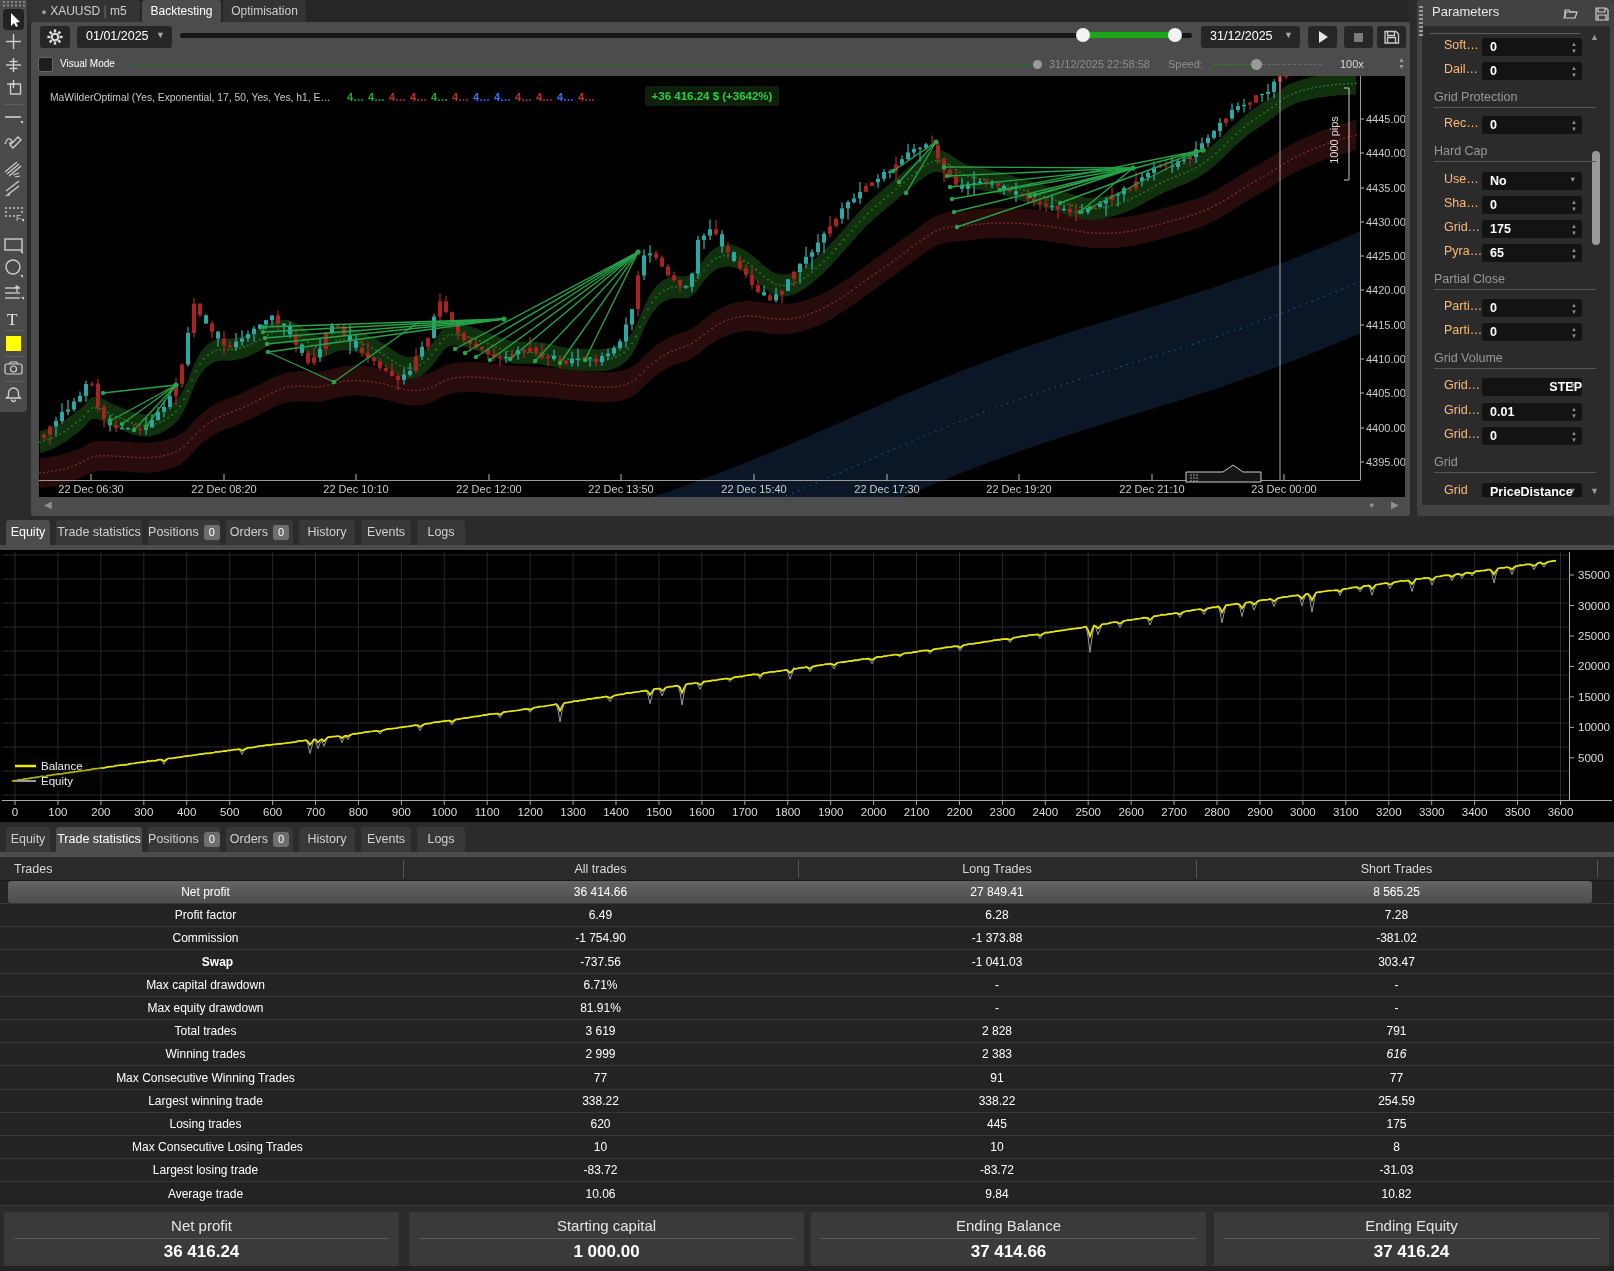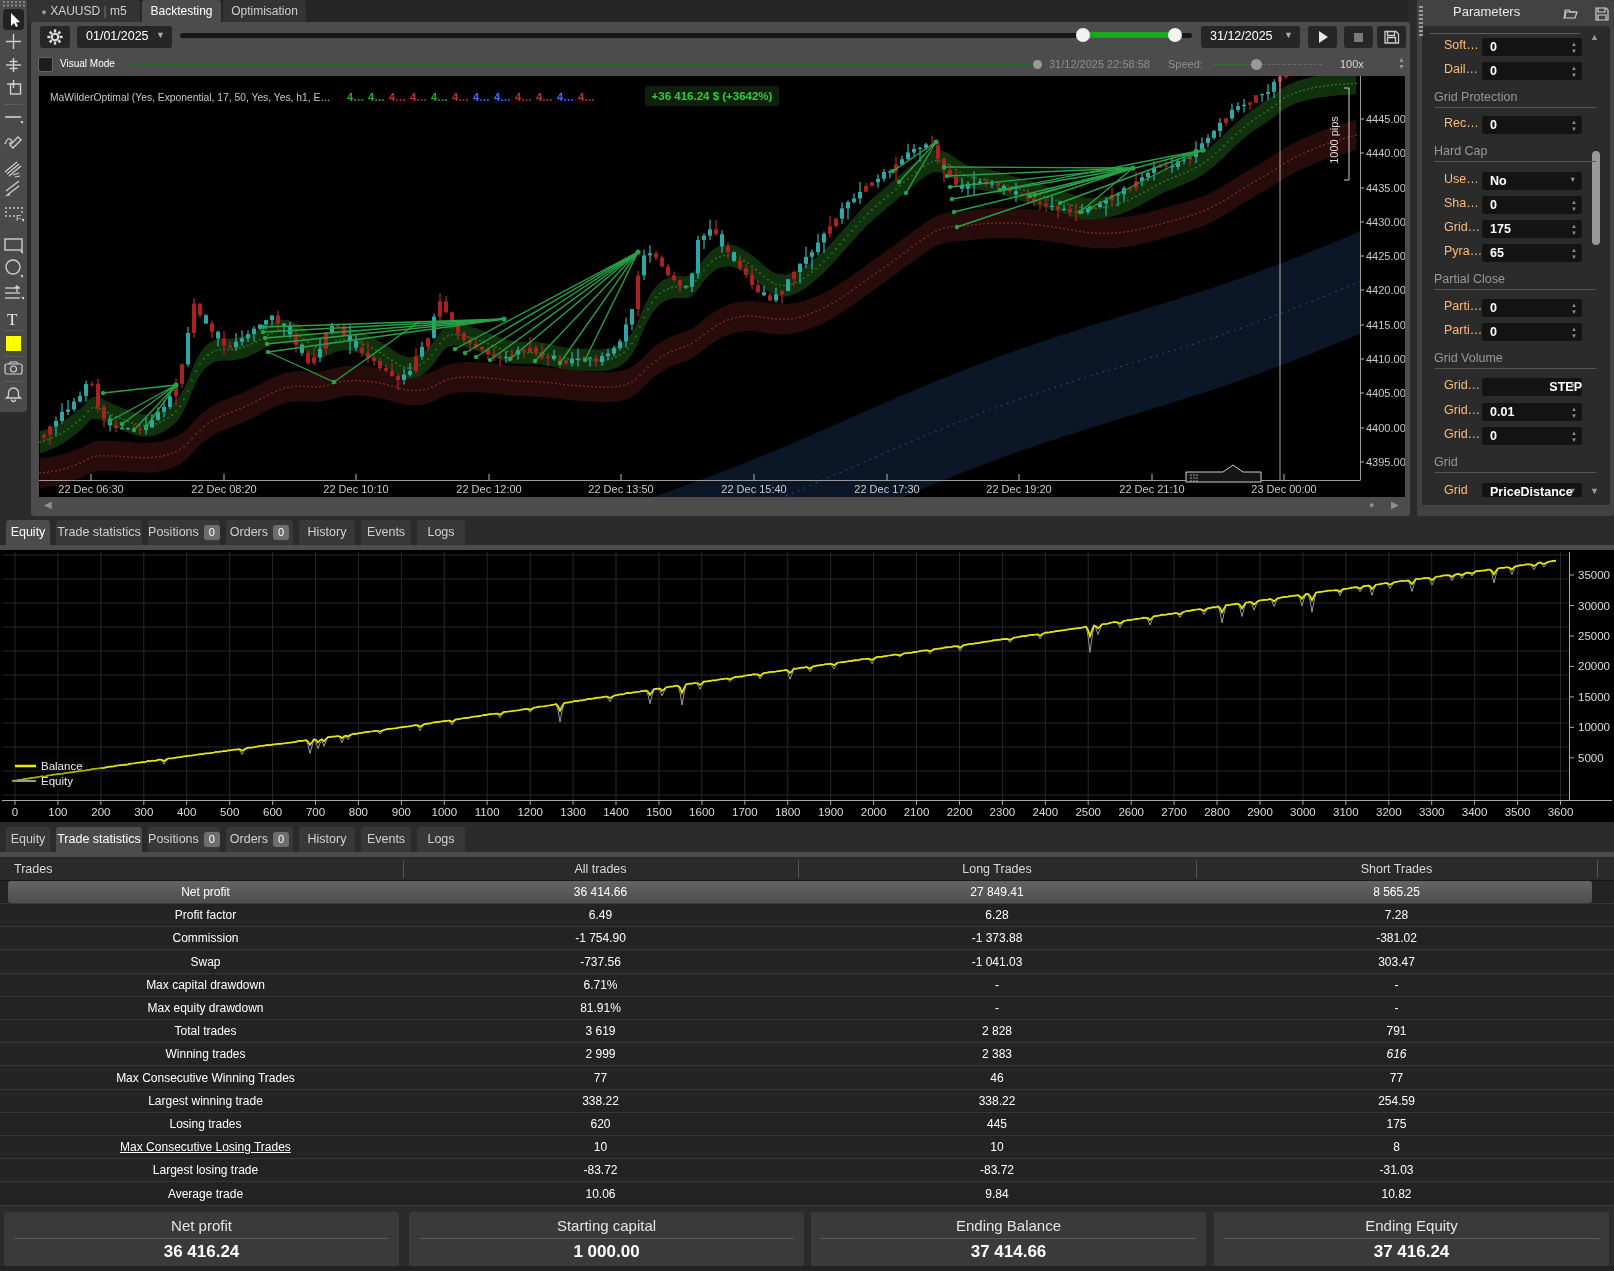--- a/index.html
+++ b/index.html
@@ -1592,21 +1592,21 @@
     <circle cx="1158" cy="405" r="0.8" fill="#bbb"></circle>
   </svg>
 <div class="abs" style="left:39px; top:498px; width:1366px; height:15px; background:#4c4c4c; border-radius:0 0 3px 3px;">
   <span style="position:absolute;left:5px;top:1px;color:#8f8f8f;font-size:10px;">◀</span>
   <span style="position:absolute;left:1330px;top:2px;color:#8f8f8f;font-size:9px;">●</span>
   <span style="position:absolute;left:1352px;top:1px;color:#8f8f8f;font-size:10px;">▶</span>
 </div>
 <div id="params"></div>
 <div id="pinner"></div>
 <div class="abs" style="left:1419px;top:6px;width:4px;height:30px;background:repeating-linear-gradient(#9a9a9a 0 2px, #424242 2px 4px);"></div>
-<div class="abs" style="left:1432px;top:4px;font-size:13px;color:#e8e8e8;margin-left:21px;">Parameters</div>
+<div class="abs" style="left:1432px;top:4px;font-size:13px;color:#e8e8e8;">Parameters</div>
 <svg class="abs" style="left:1563px;top:6px;" width="46" height="16">
  <g stroke="#cfcfcf" fill="none" stroke-width="1.2">
   <path d="M 1 12 l 2 -6 h 11 l -2 6 z"></path>
       <path d="M 2 11 v -7 h 4 l 1.5 2 h 5"></path>
   <path d="M 33 2 h 10 l 2 2 v 10 h -12 z"></path>
       <path d="M 35 2 v 4 h 7 v -4"></path>
       <path d="M 35 14 v -5 h 8 v 5"></path>
  </g>
   </svg>
 <div class="abs" style="left:1590px;top:32px;color:#9a9a9a;font-size:9px;">▲</div>
@@ -1848,21 +1848,21 @@
 <div class="scell" style="left:8px;top:904.2px;width:395px;">Profit factor</div>
 <div class="scell" style="left:403px;top:904.2px;width:395px;">6.49</div>
 <div class="scell" style="left:798px;top:904.2px;width:398px;">6.28</div>
 <div class="scell" style="left:1196px;top:904.2px;width:401px;">7.28</div>
 <div class="srow" style="top:927.4000000000001px;"></div>
 <div class="scell" style="left:8px;top:927.4000000000001px;width:395px;">Commission</div>
 <div class="scell" style="left:403px;top:927.4000000000001px;width:395px;">-1 754.90</div>
 <div class="scell" style="left:798px;top:927.4000000000001px;width:398px;">-1 373.88</div>
 <div class="scell" style="left:1196px;top:927.4000000000001px;width:401px;">-381.02</div>
 <div class="srow" style="top:950.6000000000001px;"></div>
-<div class="scell" style="left:8px;top:950.6000000000001px;width:395px;">Swap</div>
+<div class="scell" style="left:20px;top:950.6000000000001px;width:395px;font-weight:bold;">Swap</div>
 <div class="scell" style="left:403px;top:950.6000000000001px;width:395px;">-737.56</div>
 <div class="scell" style="left:798px;top:950.6000000000001px;width:398px;">-1 041.03</div>
 <div class="scell" style="left:1196px;top:950.6000000000001px;width:401px;">303.47</div>
 <div class="srow" style="top:973.8000000000002px;"></div>
 <div class="scell" style="left:8px;top:973.8000000000002px;width:395px;">Max capital drawdown</div>
 <div class="scell" style="left:403px;top:973.8000000000002px;width:395px;">6.71%</div>
 <div class="scell" style="left:798px;top:973.8000000000002px;width:398px;">-</div>
 <div class="scell" style="left:1196px;top:973.8000000000002px;width:401px;">-</div>
 <div class="srow" style="top:997.0000000000002px;"></div>
 <div class="scell" style="left:8px;top:997.0000000000002px;width:395px;">Max equity drawdown</div>
@@ -1875,34 +1875,34 @@
 <div class="scell" style="left:798px;top:1020.2000000000003px;width:398px;">2 828</div>
 <div class="scell" style="left:1196px;top:1020.2000000000003px;width:401px;">791</div>
 <div class="srow" style="top:1043.4000000000003px;"></div>
 <div class="scell" style="left:8px;top:1043.4000000000003px;width:395px;">Winning trades</div>
 <div class="scell" style="left:403px;top:1043.4000000000003px;width:395px;">2 999</div>
 <div class="scell" style="left:798px;top:1043.4000000000003px;width:398px;">2 383</div>
 <div class="scell" style="left:1196px;top:1043.4000000000003px;width:401px;font-style:italic;">616</div>
 <div class="srow" style="top:1066.6000000000004px;"></div>
 <div class="scell" style="left:8px;top:1066.6000000000004px;width:395px;">Max Consecutive Winning Trades</div>
 <div class="scell" style="left:403px;top:1066.6000000000004px;width:395px;">77</div>
-<div class="scell" style="left:798px;top:1066.6000000000004px;width:398px;">46</div>
+<div class="scell" style="left:798px;top:1066.6000000000004px;width:398px;">91</div>
 <div class="scell" style="left:1196px;top:1066.6000000000004px;width:401px;">77</div>
 <div class="srow" style="top:1089.8000000000004px;"></div>
 <div class="scell" style="left:8px;top:1089.8000000000004px;width:395px;">Largest winning trade</div>
 <div class="scell" style="left:403px;top:1089.8000000000004px;width:395px;">338.22</div>
 <div class="scell" style="left:798px;top:1089.8000000000004px;width:398px;">338.22</div>
 <div class="scell" style="left:1196px;top:1089.8000000000004px;width:401px;">254.59</div>
 <div class="srow" style="top:1113.0000000000005px;"></div>
 <div class="scell" style="left:8px;top:1113.0000000000005px;width:395px;">Losing trades</div>
 <div class="scell" style="left:403px;top:1113.0000000000005px;width:395px;">620</div>
 <div class="scell" style="left:798px;top:1113.0000000000005px;width:398px;">445</div>
 <div class="scell" style="left:1196px;top:1113.0000000000005px;width:401px;">175</div>
 <div class="srow" style="top:1136.2000000000005px;"></div>
-<div class="scell" style="left:8px;top:1136.2000000000005px;width:395px;text-decoration:underline;">Max Consecutive Losing Trades</div>
+<div class="scell" style="left:20px;top:1136.2000000000005px;width:395px;">Max Consecutive Losing Trades</div>
 <div class="scell" style="left:403px;top:1136.2000000000005px;width:395px;">10</div>
 <div class="scell" style="left:798px;top:1136.2000000000005px;width:398px;">10</div>
 <div class="scell" style="left:1196px;top:1136.2000000000005px;width:401px;">8</div>
 <div class="srow" style="top:1159.4000000000005px;"></div>
 <div class="scell" style="left:8px;top:1159.4000000000005px;width:395px;">Largest losing trade</div>
 <div class="scell" style="left:403px;top:1159.4000000000005px;width:395px;">-83.72</div>
 <div class="scell" style="left:798px;top:1159.4000000000005px;width:398px;">-83.72</div>
 <div class="scell" style="left:1196px;top:1159.4000000000005px;width:401px;">-31.03</div>
 <div class="srow" style="top:1182.6000000000006px;"></div>
 <div class="scell" style="left:8px;top:1182.6000000000006px;width:395px;">Average trade</div>

